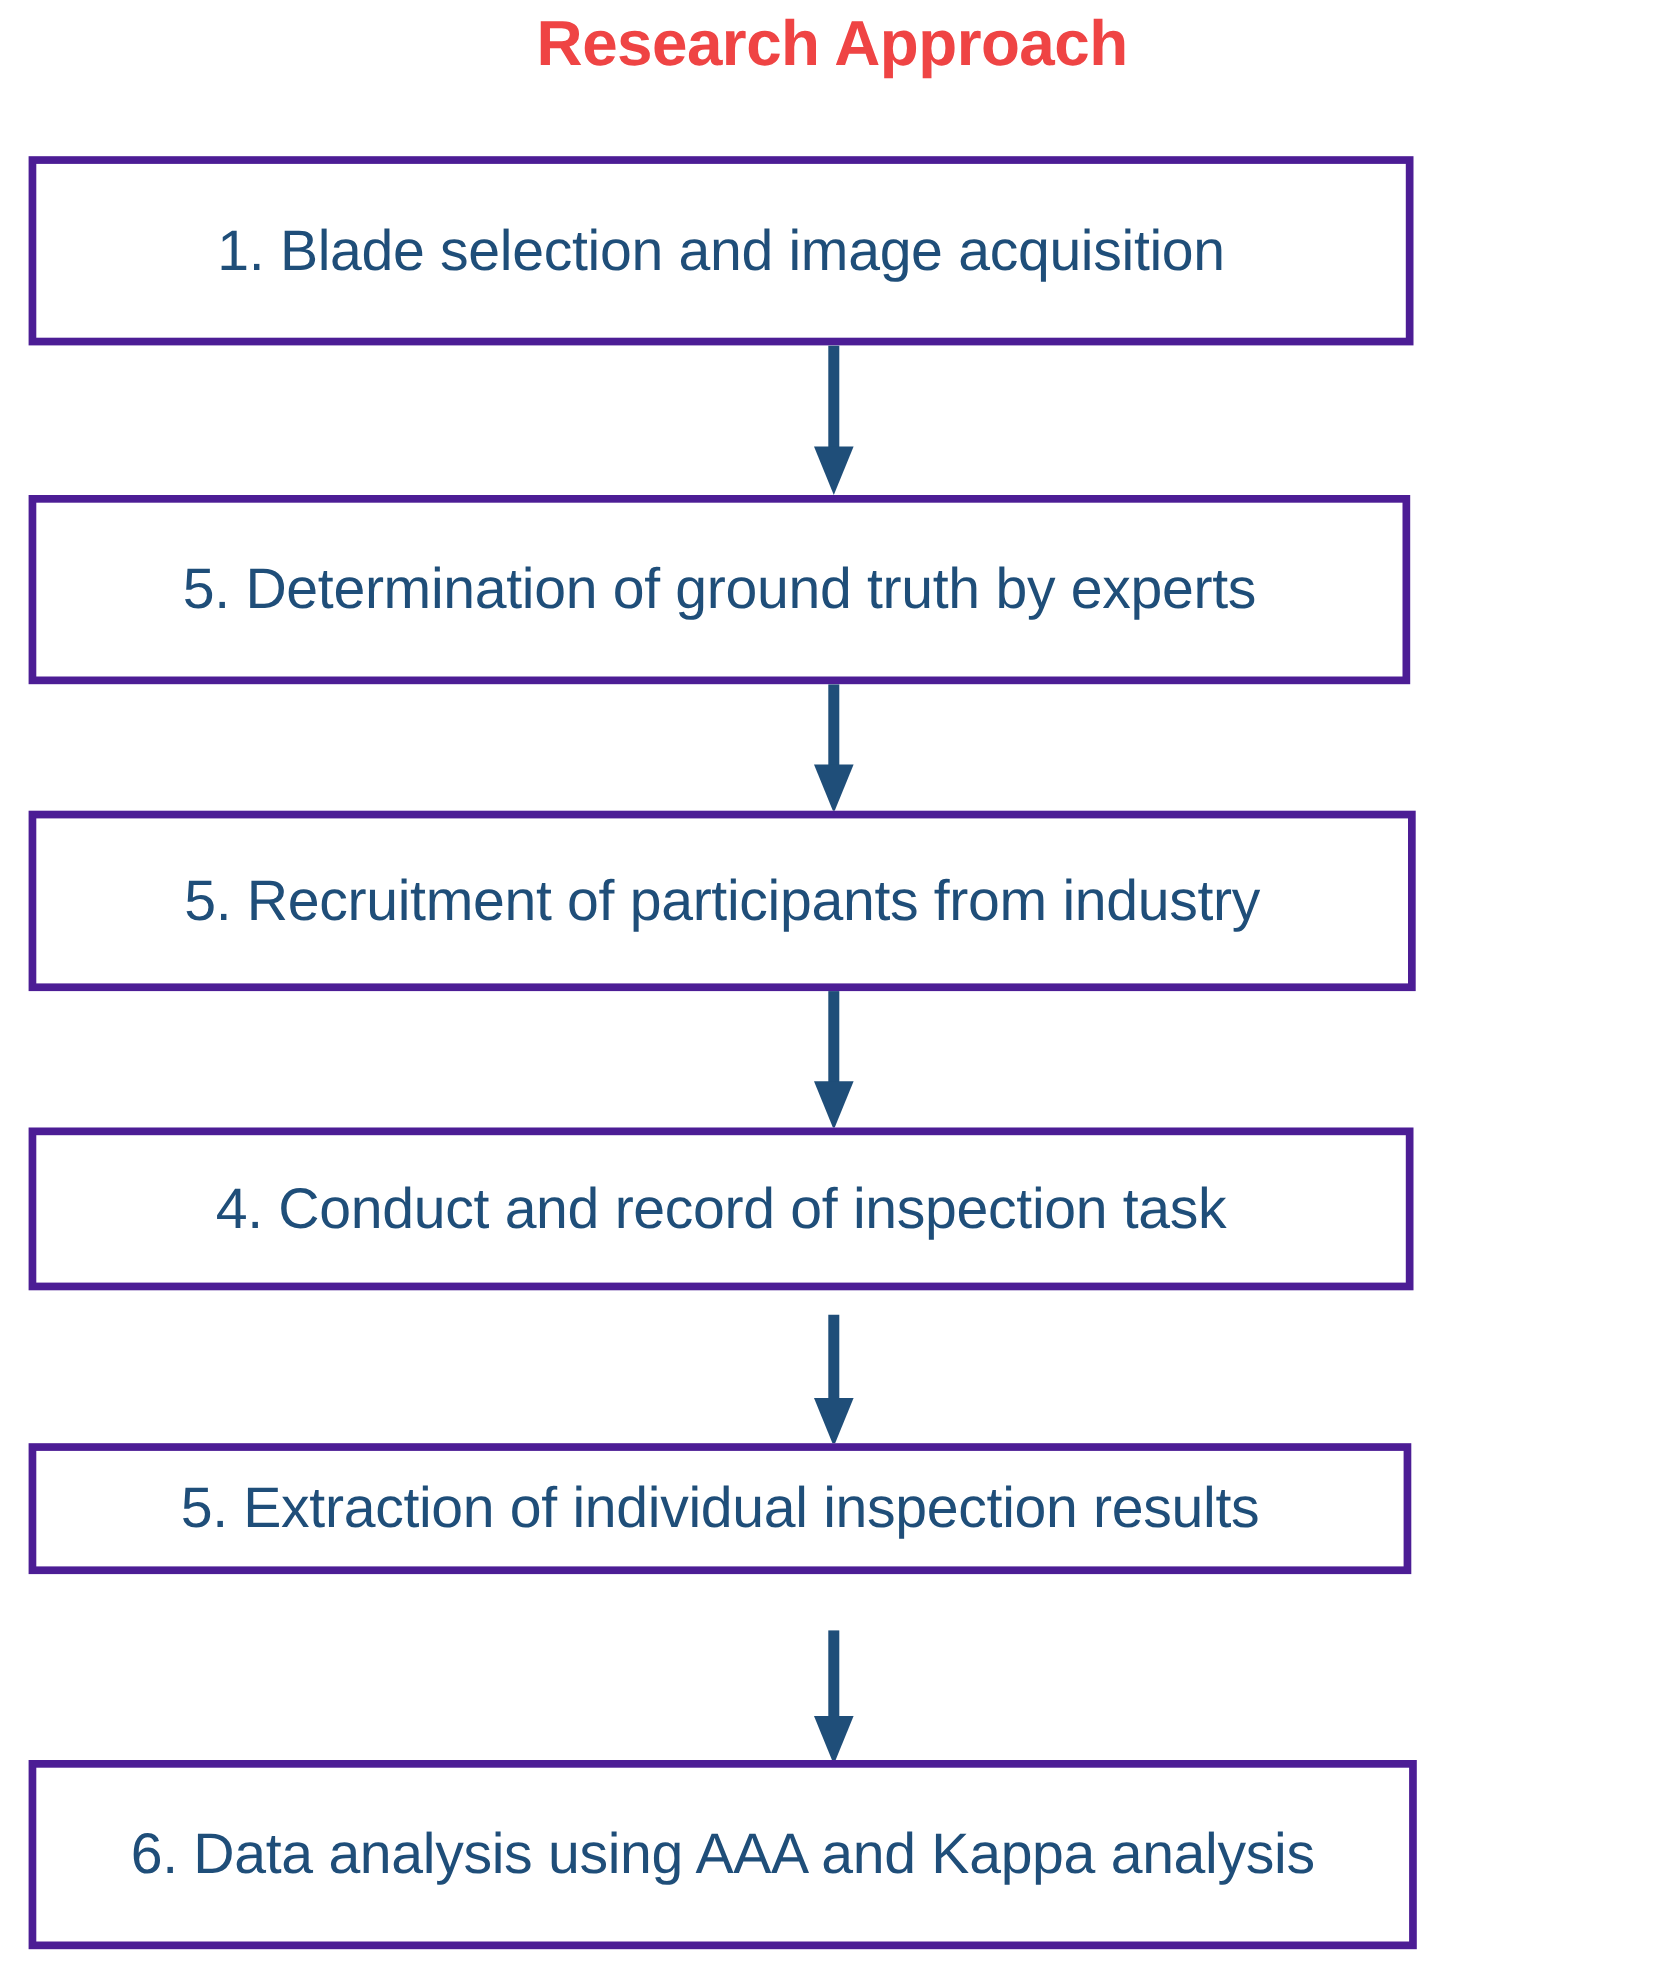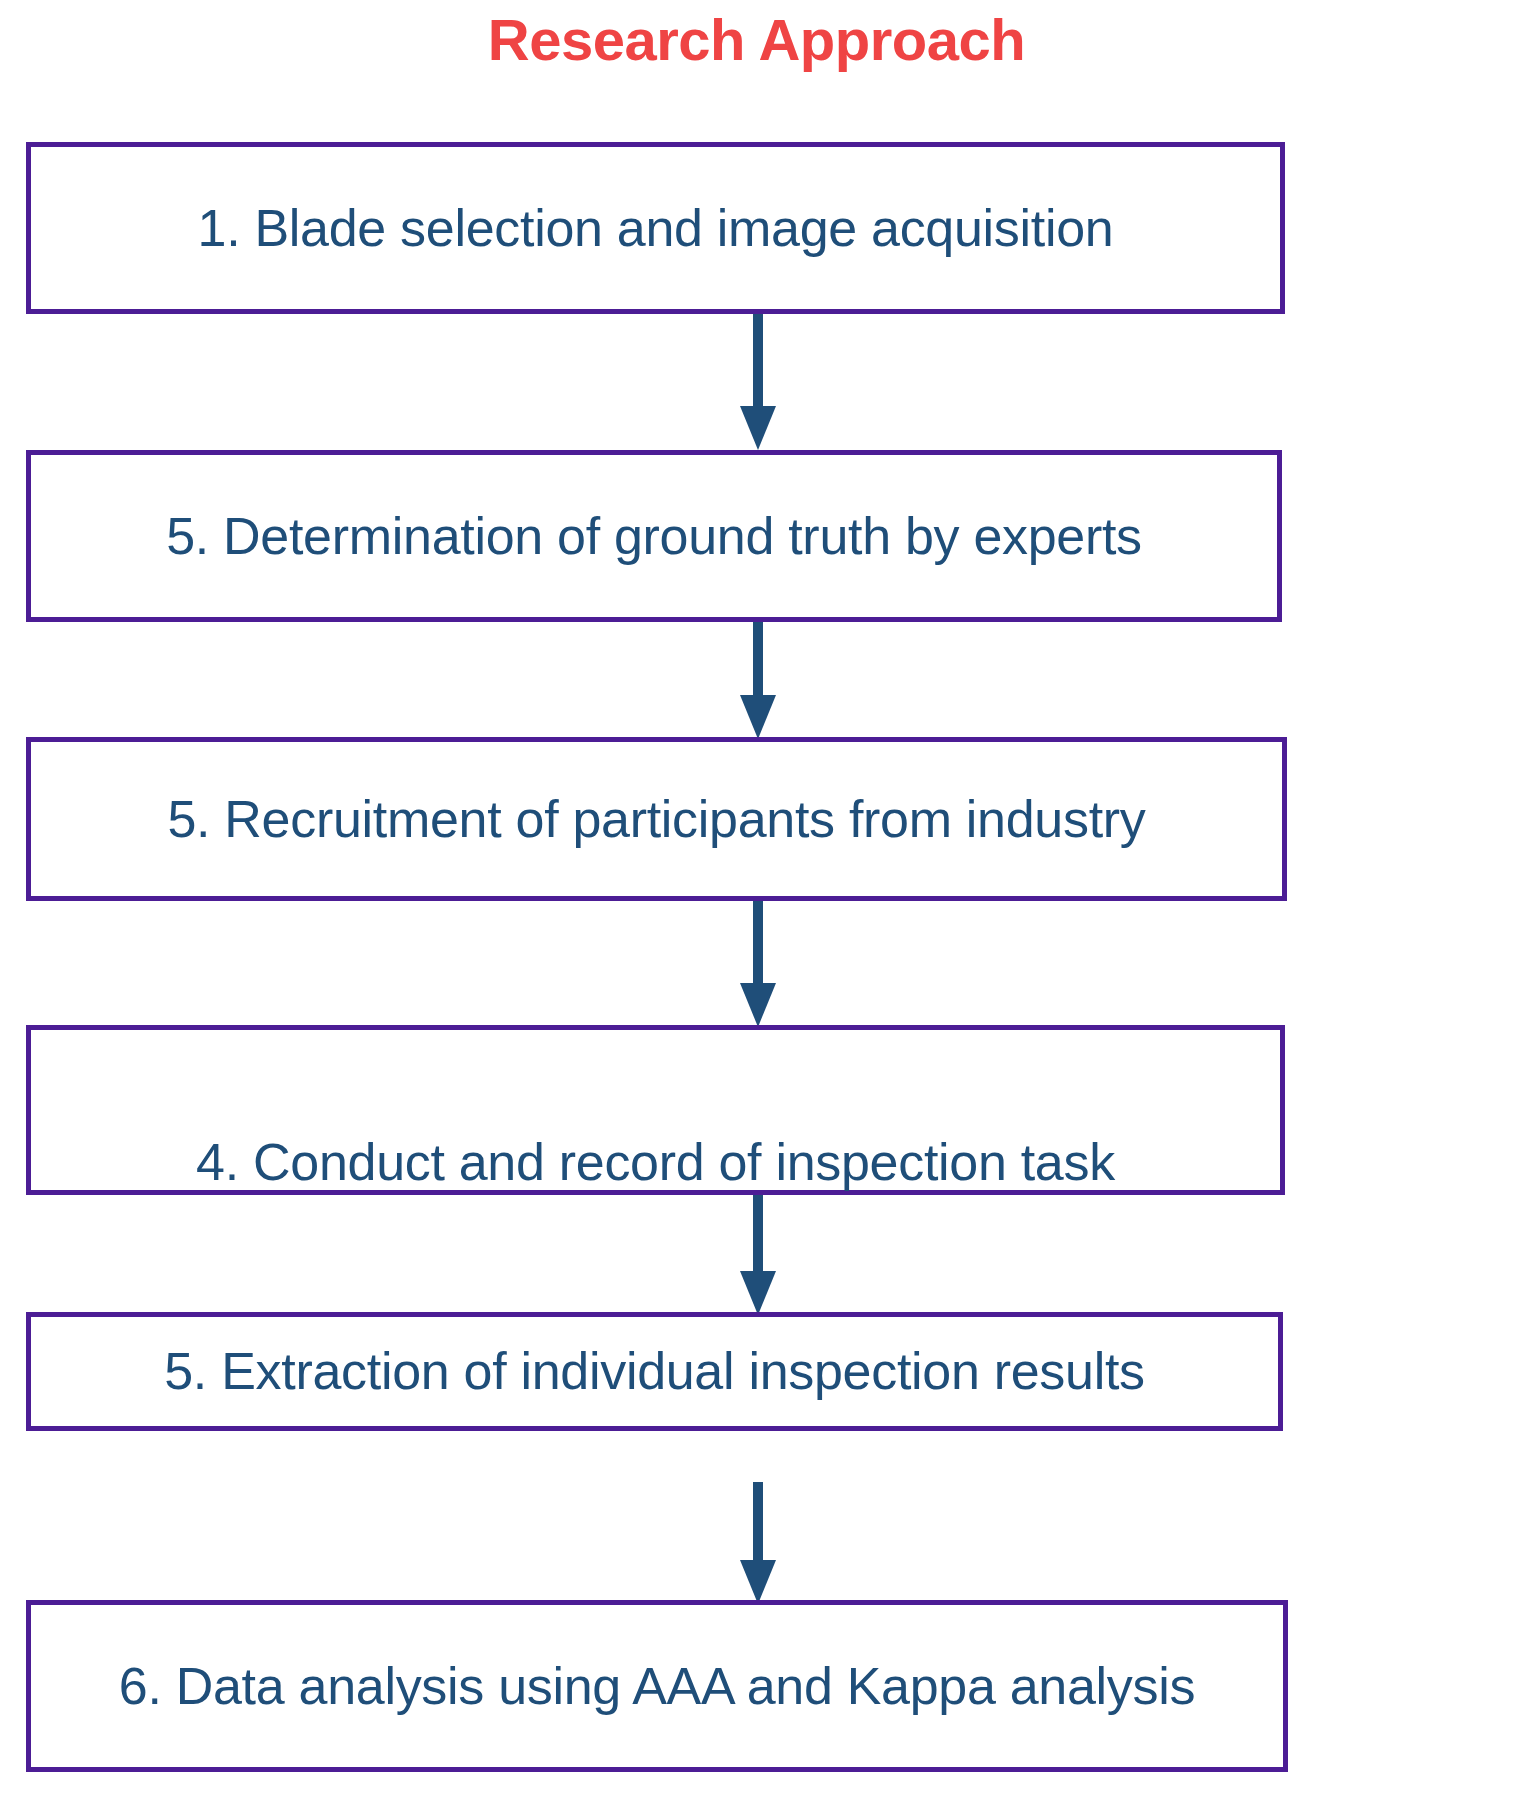--- a/index.html
+++ b/index.html
@@ -35,21 +35,21 @@
     color: #ef4444;
     letter-spacing: -0.5px;
     line-height: 1.1;
     white-space: nowrap;
   }
 
   
   .flow-box {
     position: absolute;
     background: #ffffff;
-    border: 5px solid #4c1d95;
+    border: 7px solid #4c1d95;
     display: flex;
     align-items: center;
     justify-content: center;
     padding: 0 18px;
   }
 
   .flow-box-label {
     font-size: 52px;
     color: #1F4E79;
     line-height: 1.05;
@@ -99,21 +99,21 @@
     <span class="flow-box-label">5. Recruitment of participants from industry</span>
   </div>
 
   <div class="flow-arrow" style="left:738px; top:901px; height:126px;">
     <svg viewBox="0 0 40 126" preserveAspectRatio="none" aria-hidden="true">
       <rect x="15" y="0" width="10" height="86" fill="#1F4E79"></rect>
       <polygon points="2,82 38,82 20,126" fill="#1F4E79"></polygon>
     </svg>
   </div>
 
-  <div class="flow-box" style="left:26px; top:1025px; width:1259px; height:170px;align-items:flex-end;">
+  <div class="flow-box" style="left:26px; top:1025px; width:1259px; height:148px;">
     <span class="flow-box-label">4. Conduct and record of inspection task</span>
   </div>
 
   <div class="flow-arrow" style="left:738px; top:1195px; height:120px;">
     <svg viewBox="0 0 40 120" preserveAspectRatio="none" aria-hidden="true">
       <rect x="15" y="0" width="10" height="80" fill="#1F4E79"></rect>
       <polygon points="2,76 38,76 20,120" fill="#1F4E79"></polygon>
     </svg>
   </div>
 

